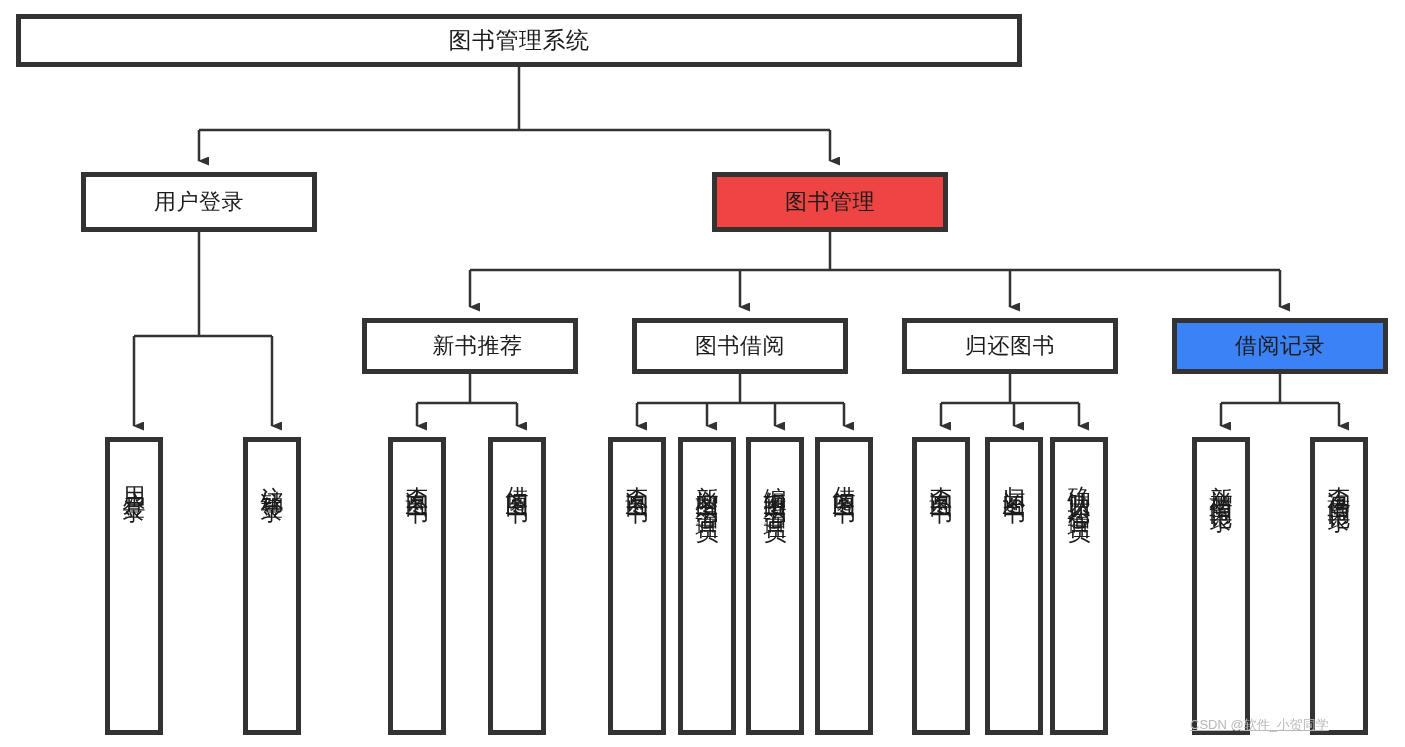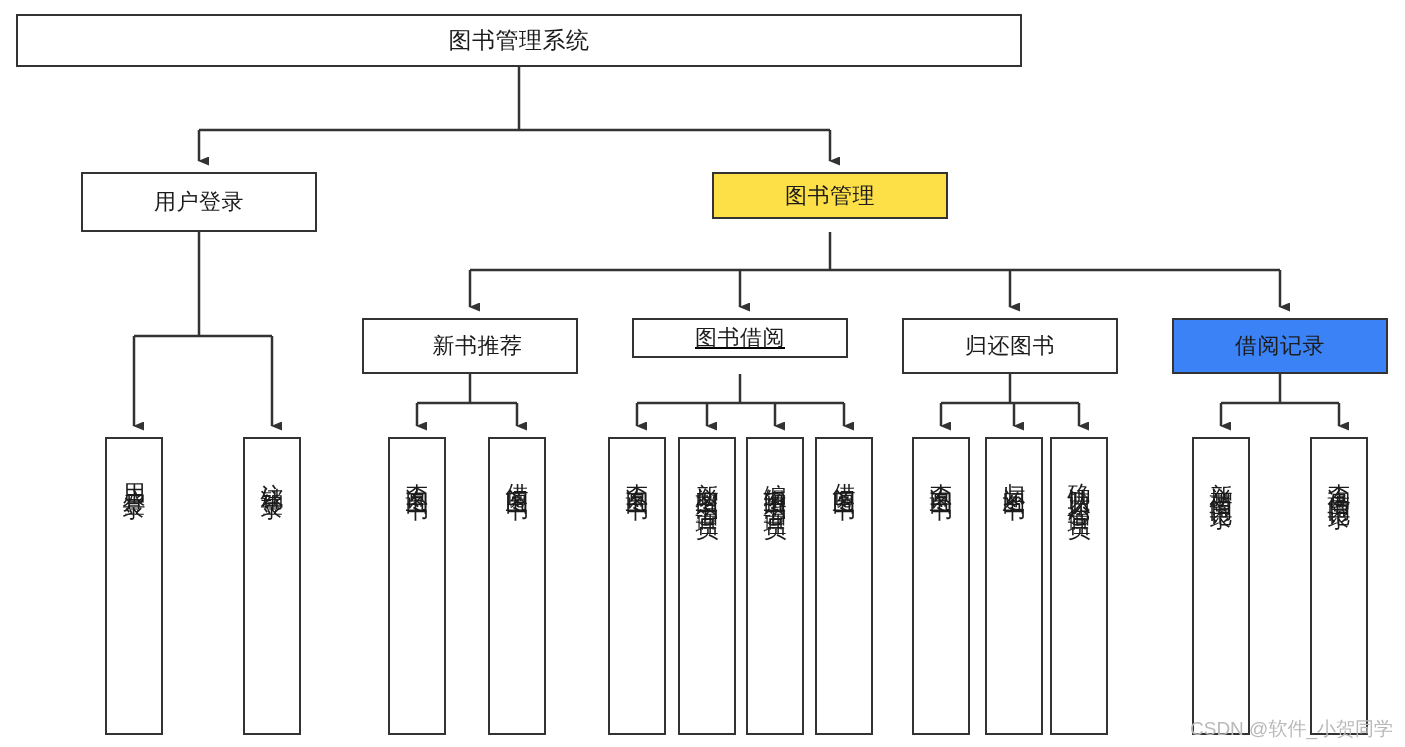--- a/index.html
+++ b/index.html
@@ -23,21 +23,21 @@
     left: 0;
     top: 0;
     width: 1405px;
     height: 747px;
     display: block;
   }
   .node-box {
     position: absolute;
     box-sizing: border-box;
     background: #ffffff;
-    border: 2px solid #f97316;
+    border: 5px solid #f97316;
     display: flex;
     align-items: center;
     justify-content: center;
     overflow: hidden;
   }
   .node-label {
     color: #1b1b1b;
     font-family: "Liberation Sans", "DejaVu Sans", sans-serif;
     font-size: 22px;
     line-height: 1.18;
@@ -54,25 +54,26 @@
     text-orientation: upright;
     -webkit-writing-mode: vertical-rl;
     letter-spacing: 5px;
     font-size: 23px;
   }
   .node-box.root .node-label { font-size: 23px; }
   .watermark {
     position: absolute;
     left: 1190px;
     top: 716px;
-    font-size: 19px;
+    font-size: 13px;
     color: #b9b9b9;
     font-family: "Liberation Sans", "DejaVu Sans", sans-serif;
     white-space: nowrap;
     pointer-events: none;
+    text-decoration: underline;
   }
 </style>
 </head>
 <body>
 
 <div id="diagram-root">
 
   <svg id="tree-svg" viewBox="0 0 1405 747" xmlns="http://www.w3.org/2000/svg">
     <defs>
       <marker id="arrowhead" markerWidth="9" markerHeight="11" refX="4.5" refY="10" orient="auto" markerUnits="userSpaceOnUse">
@@ -116,27 +117,27 @@
       </g>
   </svg>
 
   <div id="node-layer">
       <div class="node-box root" style="left: 16px; top: 14px; width: 1006px; height: 53px; border-color: rgb(51, 51, 51); background: rgb(255, 255, 255);">
         <span class="node-label" style="color: rgb(27, 27, 27);">图书管理系统</span>
       </div>
       <div class="node-box" style="left: 81px; top: 172px; width: 236px; height: 60px; border-color: rgb(51, 51, 51); background: rgb(255, 255, 255);">
         <span class="node-label" style="color: rgb(27, 27, 27);">用户登录</span>
       </div>
-      <div class="node-box" style="left: 712px; top: 172px; width: 236px; height: 47px; border-color: rgb(51, 51, 51); background: #fde047;">
+      <div class="node-box" style="left: 712px; top: 172px; width: 236px; height: 60px; border-color: rgb(51, 51, 51); background: #ef4444;">
         <span class="node-label" style="color: rgb(27, 27, 27);">图书管理</span>
       </div>
       <div class="node-box" style="left: 362px; top: 318px; width: 216px; height: 56px; border-color: rgb(51, 51, 51); background: rgb(255, 255, 255); padding-left: 15px;">
         <span class="node-label" style="color: rgb(27, 27, 27);">新书推荐</span>
       </div>
-      <div class="node-box" style="left: 632px; top: 318px; width: 216px; height: 40px; border-color: rgb(51, 51, 51); background: rgb(255, 255, 255); text-decoration: underline;">
+      <div class="node-box" style="left: 632px; top: 318px; width: 216px; height: 56px; border-color: rgb(51, 51, 51); background: rgb(255, 255, 255);">
         <span class="node-label" style="color: rgb(27, 27, 27);">图书借阅</span>
       </div>
       <div class="node-box" style="left: 902px; top: 318px; width: 216px; height: 56px; border-color: rgb(51, 51, 51); background: rgb(255, 255, 255);">
         <span class="node-label" style="color: rgb(27, 27, 27);">归还图书</span>
       </div>
       <div class="node-box" style="left: 1172px; top: 318px; width: 216px; height: 56px; border-color: rgb(51, 51, 51); background: #3b82f6;">
         <span class="node-label" style="color: rgb(27, 27, 27);">借阅记录</span>
       </div>
       <div class="node-box vertical" style="left: 105px; top: 437px; width: 58px; height: 298px; border-color: rgb(51, 51, 51); background: rgb(255, 255, 255);">
         <span class="node-label" style="color: rgb(27, 27, 27);">用户登录</span>

